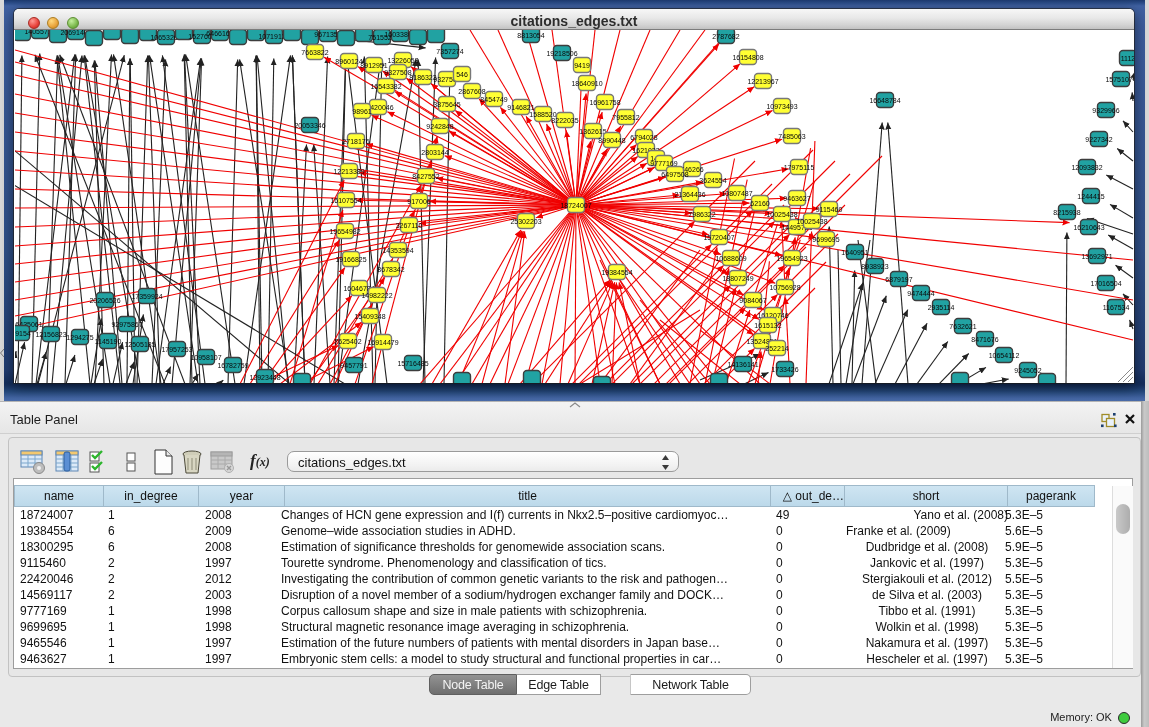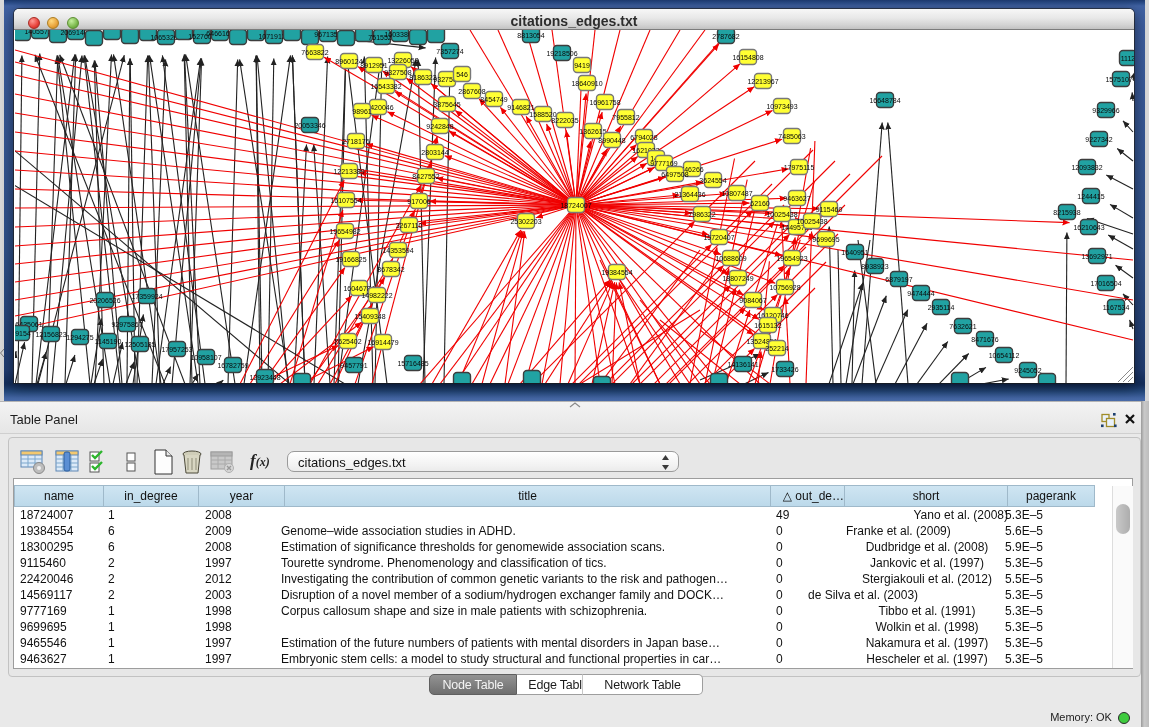--- a/index.html
+++ b/index.html
@@ -707,20 +707,21 @@
 <div class="th" style="left:104px;width:95px">in_degree</div>
 <div class="th" style="left:199px;width:86px">year</div>
 <div class="th" style="left:285px;width:486px">title</div>
 <div class="th" style="left:771px;width:74px;text-align:right;padding-left:4px">△ out_de…</div>
 <div class="th" style="left:845px;width:163px">short</div>
 <div class="th" style="left:1008px;width:87px">pagerank</div>
 <div class="tr" style="top:507px">
 <span style="left:20px">18724007</span>
     <span style="left:108px">1</span>
     <span style="left:205px">2008</span>
+<span style="left:281px">Changes of HCN gene expression and I(f) currents in Nkx2.5–positive cardiomyoc…</span>
     <span style="left:776px">49</span>
 <span style="left:846px;width:162px;text-align:right">Yano et al. (2008)</span>
     <span style="left:1005px">5.3E–5</span>
   </div>
 <div class="tr" style="top:523px">
 <span style="left:20px">19384554</span>
     <span style="left:108px">6</span>
     <span style="left:205px">2009</span>
 <span style="left:281px">Genome–wide association studies in ADHD.</span>
     <span style="left:776px">0</span>
@@ -753,36 +754,37 @@
     <span style="left:776px">0</span>
 <span style="left:846px;width:162px;text-align:center">Stergiakouli et al. (2012)</span>
     <span style="left:1005px">5.5E–5</span>
   </div>
 <div class="tr" style="top:587px">
 <span style="left:20px">14569117</span>
     <span style="left:108px">2</span>
     <span style="left:205px">2003</span>
 <span style="left:281px">Disruption of a novel member of a sodium/hydrogen exchanger family and DOCK…</span>
     <span style="left:776px">0</span>
-<span style="left:808px;width:162px;">de Silva et al. (2003)</span>
+<span style="left:846px;width:162px;text-align:center">de Silva et al. (2003)</span>
     <span style="left:1005px">5.3E–5</span>
   </div>
 <div class="tr" style="top:603px">
 <span style="left:20px">9777169</span>
     <span style="left:108px">1</span>
     <span style="left:205px">1998</span>
 <span style="left:281px">Corpus callosum shape and size in male patients with schizophrenia.</span>
     <span style="left:776px">0</span>
 <span style="left:846px;width:162px;text-align:center">Tibbo et al. (1991)</span>
     <span style="left:1005px">5.3E–5</span>
   </div>
 <div class="tr" style="top:619px">
 <span style="left:20px">9699695</span>
     <span style="left:108px">1</span>
     <span style="left:205px">1998</span>
+<span style="left:281px">Structural magnetic resonance image averaging in schizophrenia.</span>
     <span style="left:776px">0</span>
 <span style="left:846px;width:162px;text-align:center">Wolkin et al. (1998)</span>
     <span style="left:1005px">5.3E–5</span>
   </div>
 <div class="tr" style="top:635px">
 <span style="left:20px">9465546</span>
     <span style="left:108px">1</span>
     <span style="left:205px">1997</span>
 <span style="left:281px">Estimation of the future numbers of patients with mental disorders in Japan base…</span>
     <span style="left:776px">0</span>
@@ -797,17 +799,17 @@
     <span style="left:776px">0</span>
 <span style="left:846px;width:162px;text-align:center">Hescheler et al. (1997)</span>
     <span style="left:1005px">5.3E–5</span>
   </div>
 <div id="vsb">
     <div class="thumb"></div>
   </div>
 
 <div class="tab" style="top:674px;left:429px;width:88px;border-radius:5px 0 0 5px;background:linear-gradient(180deg,#939393,#6e6e6e);color:#f4f4f4;border-color:#5f5f5f">Node Table</div>
 <div class="tab" style="top:674px;left:517px;width:84px;border-left:none">Edge Table</div>
-<div class="tab" style="top:674px;left:582px;width:121px;border-left:1px solid #c6c6c6;border-radius:0 5px 5px 0">Network Table</div>
+<div class="tab" style="top:674px;left:630px;width:121px;border-left:1px solid #c6c6c6;border-radius:0 5px 5px 0">Network Table</div>
 <div id="status">Memory: OK&nbsp;&nbsp;<span style="display:inline-block;width:12px;height:12px;border-radius:50%;background:#3ecb3e;border:1.5px solid #2b2b2b;vertical-align:-3px"></span></div>
 <div id="rgut"></div>
 <svg width="5" height="10" style="position:absolute;left:0;top:348px" xmlns="http://www.w3.org/2000/svg">
     <path d="M4,1 L0.5,5 L4,9" stroke="#777" stroke-width="1" fill="none"></path>
   </svg>
 </body></html>

